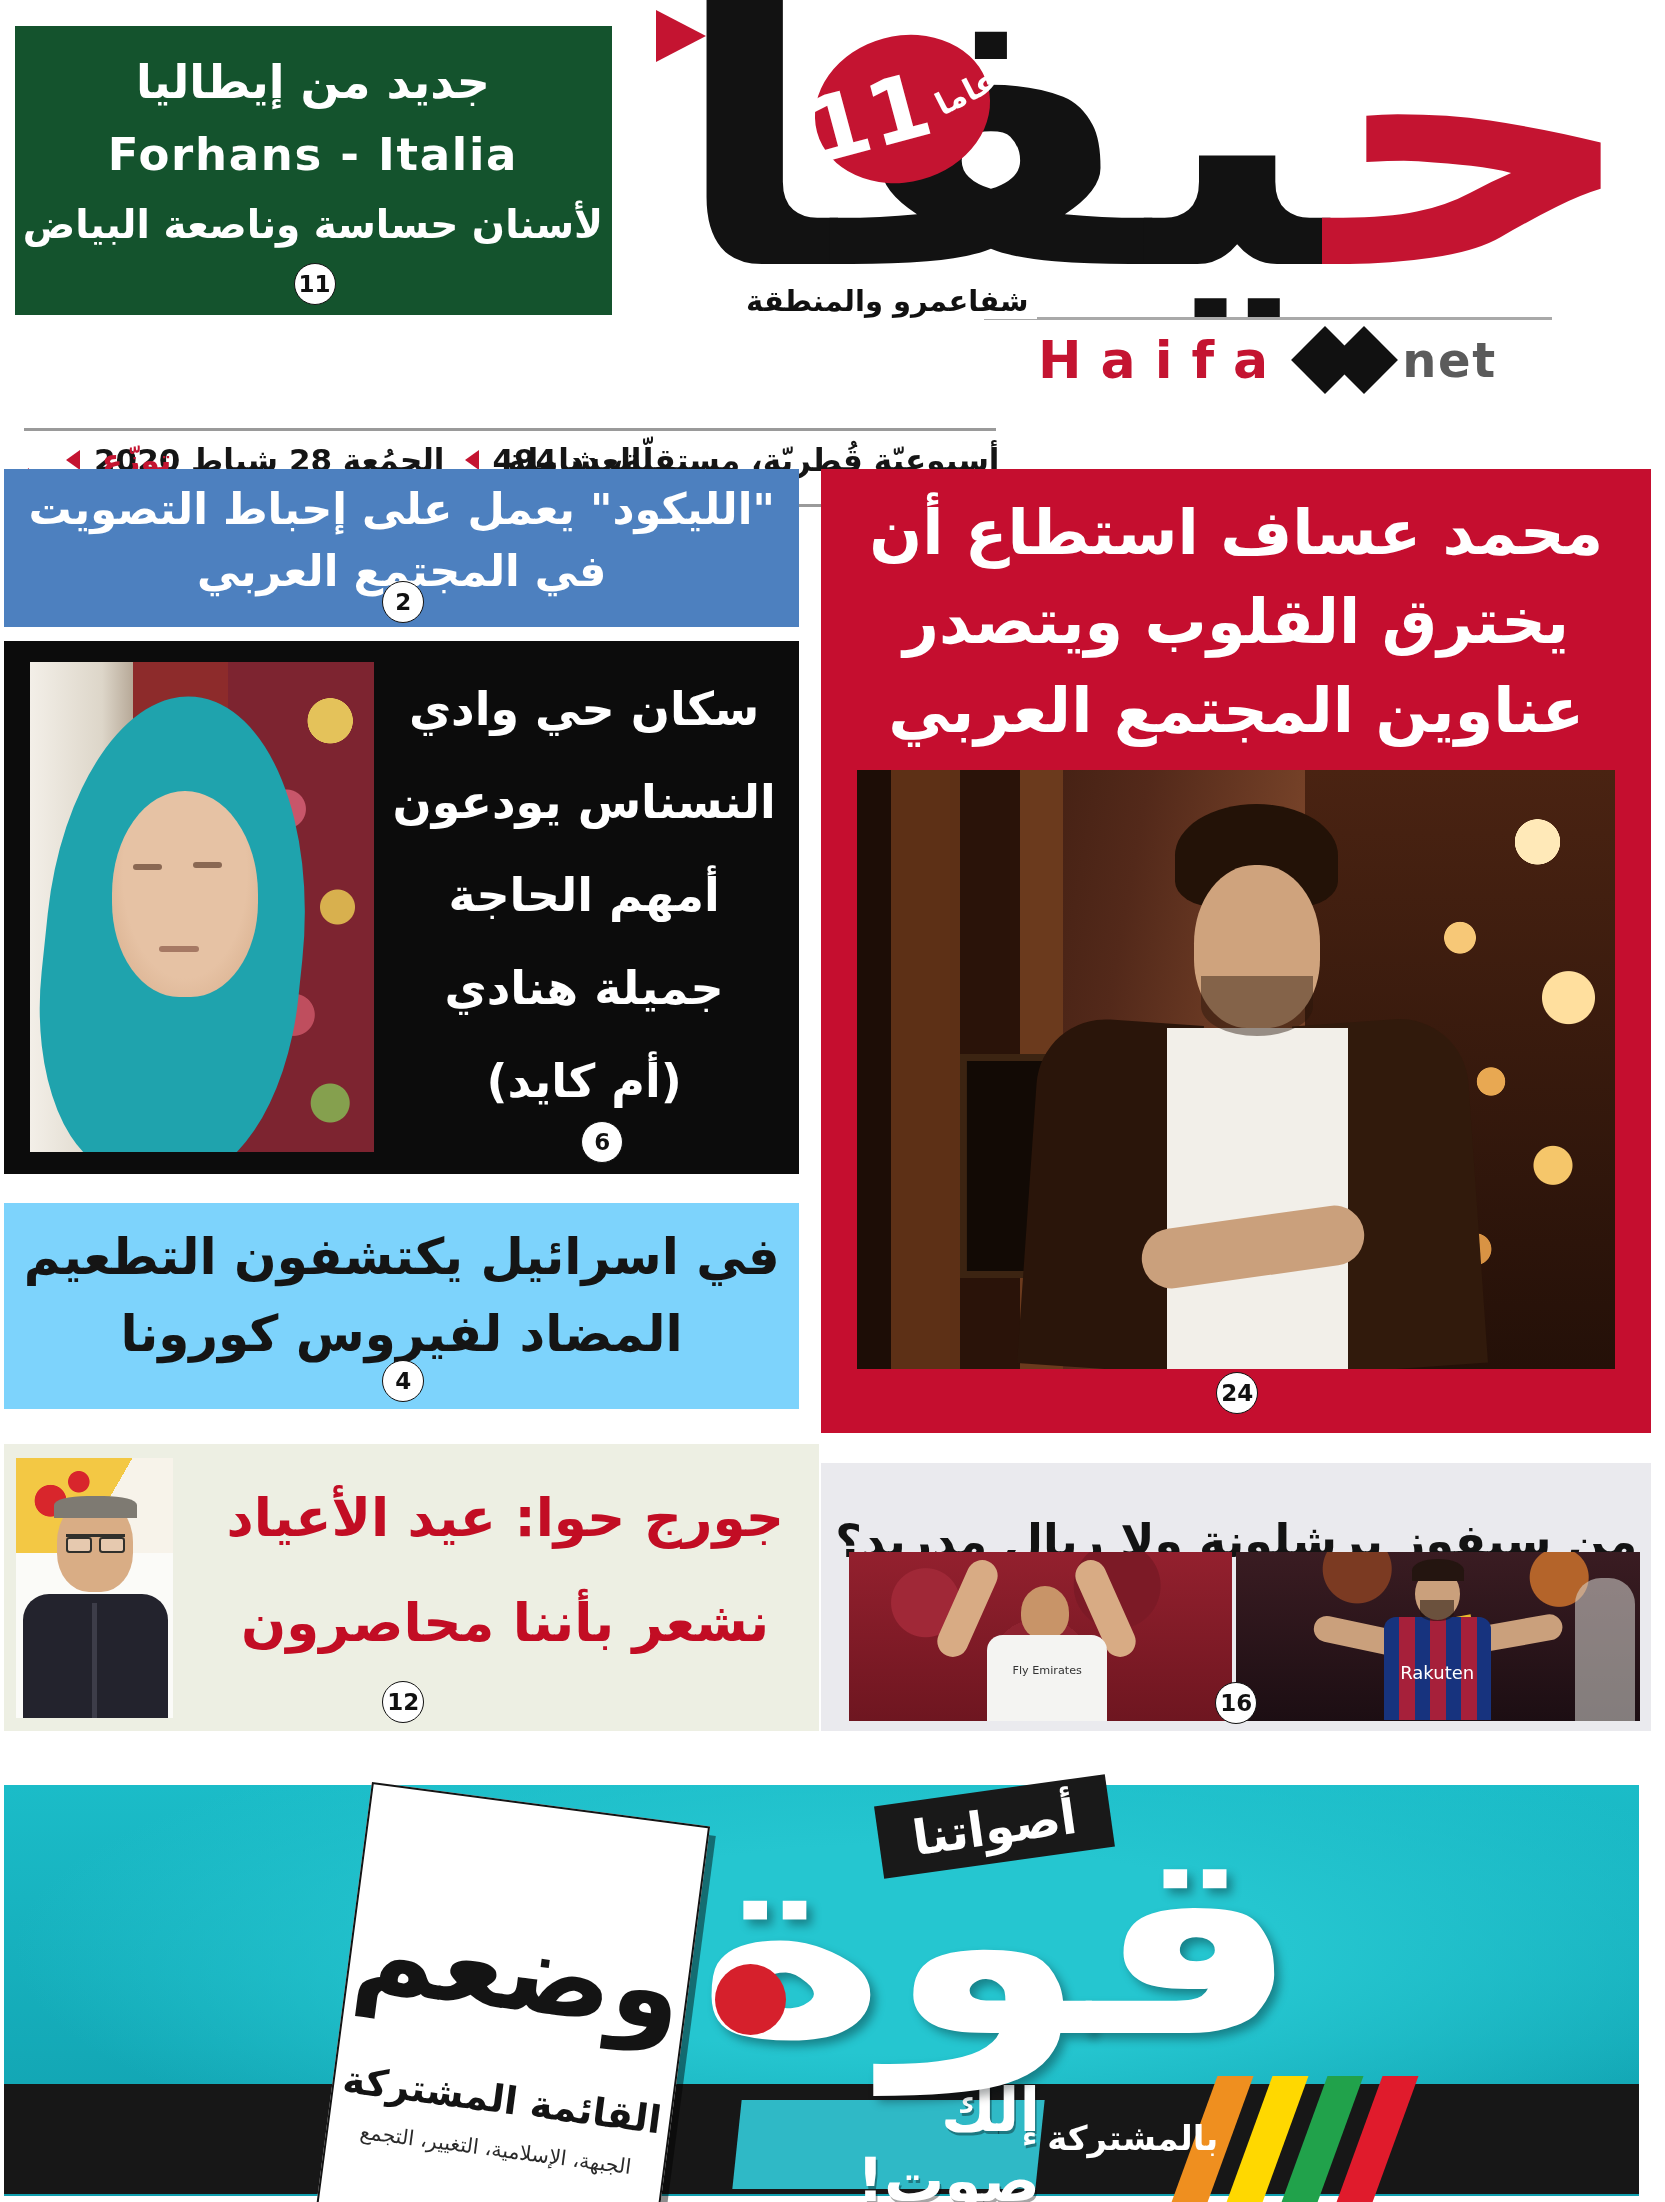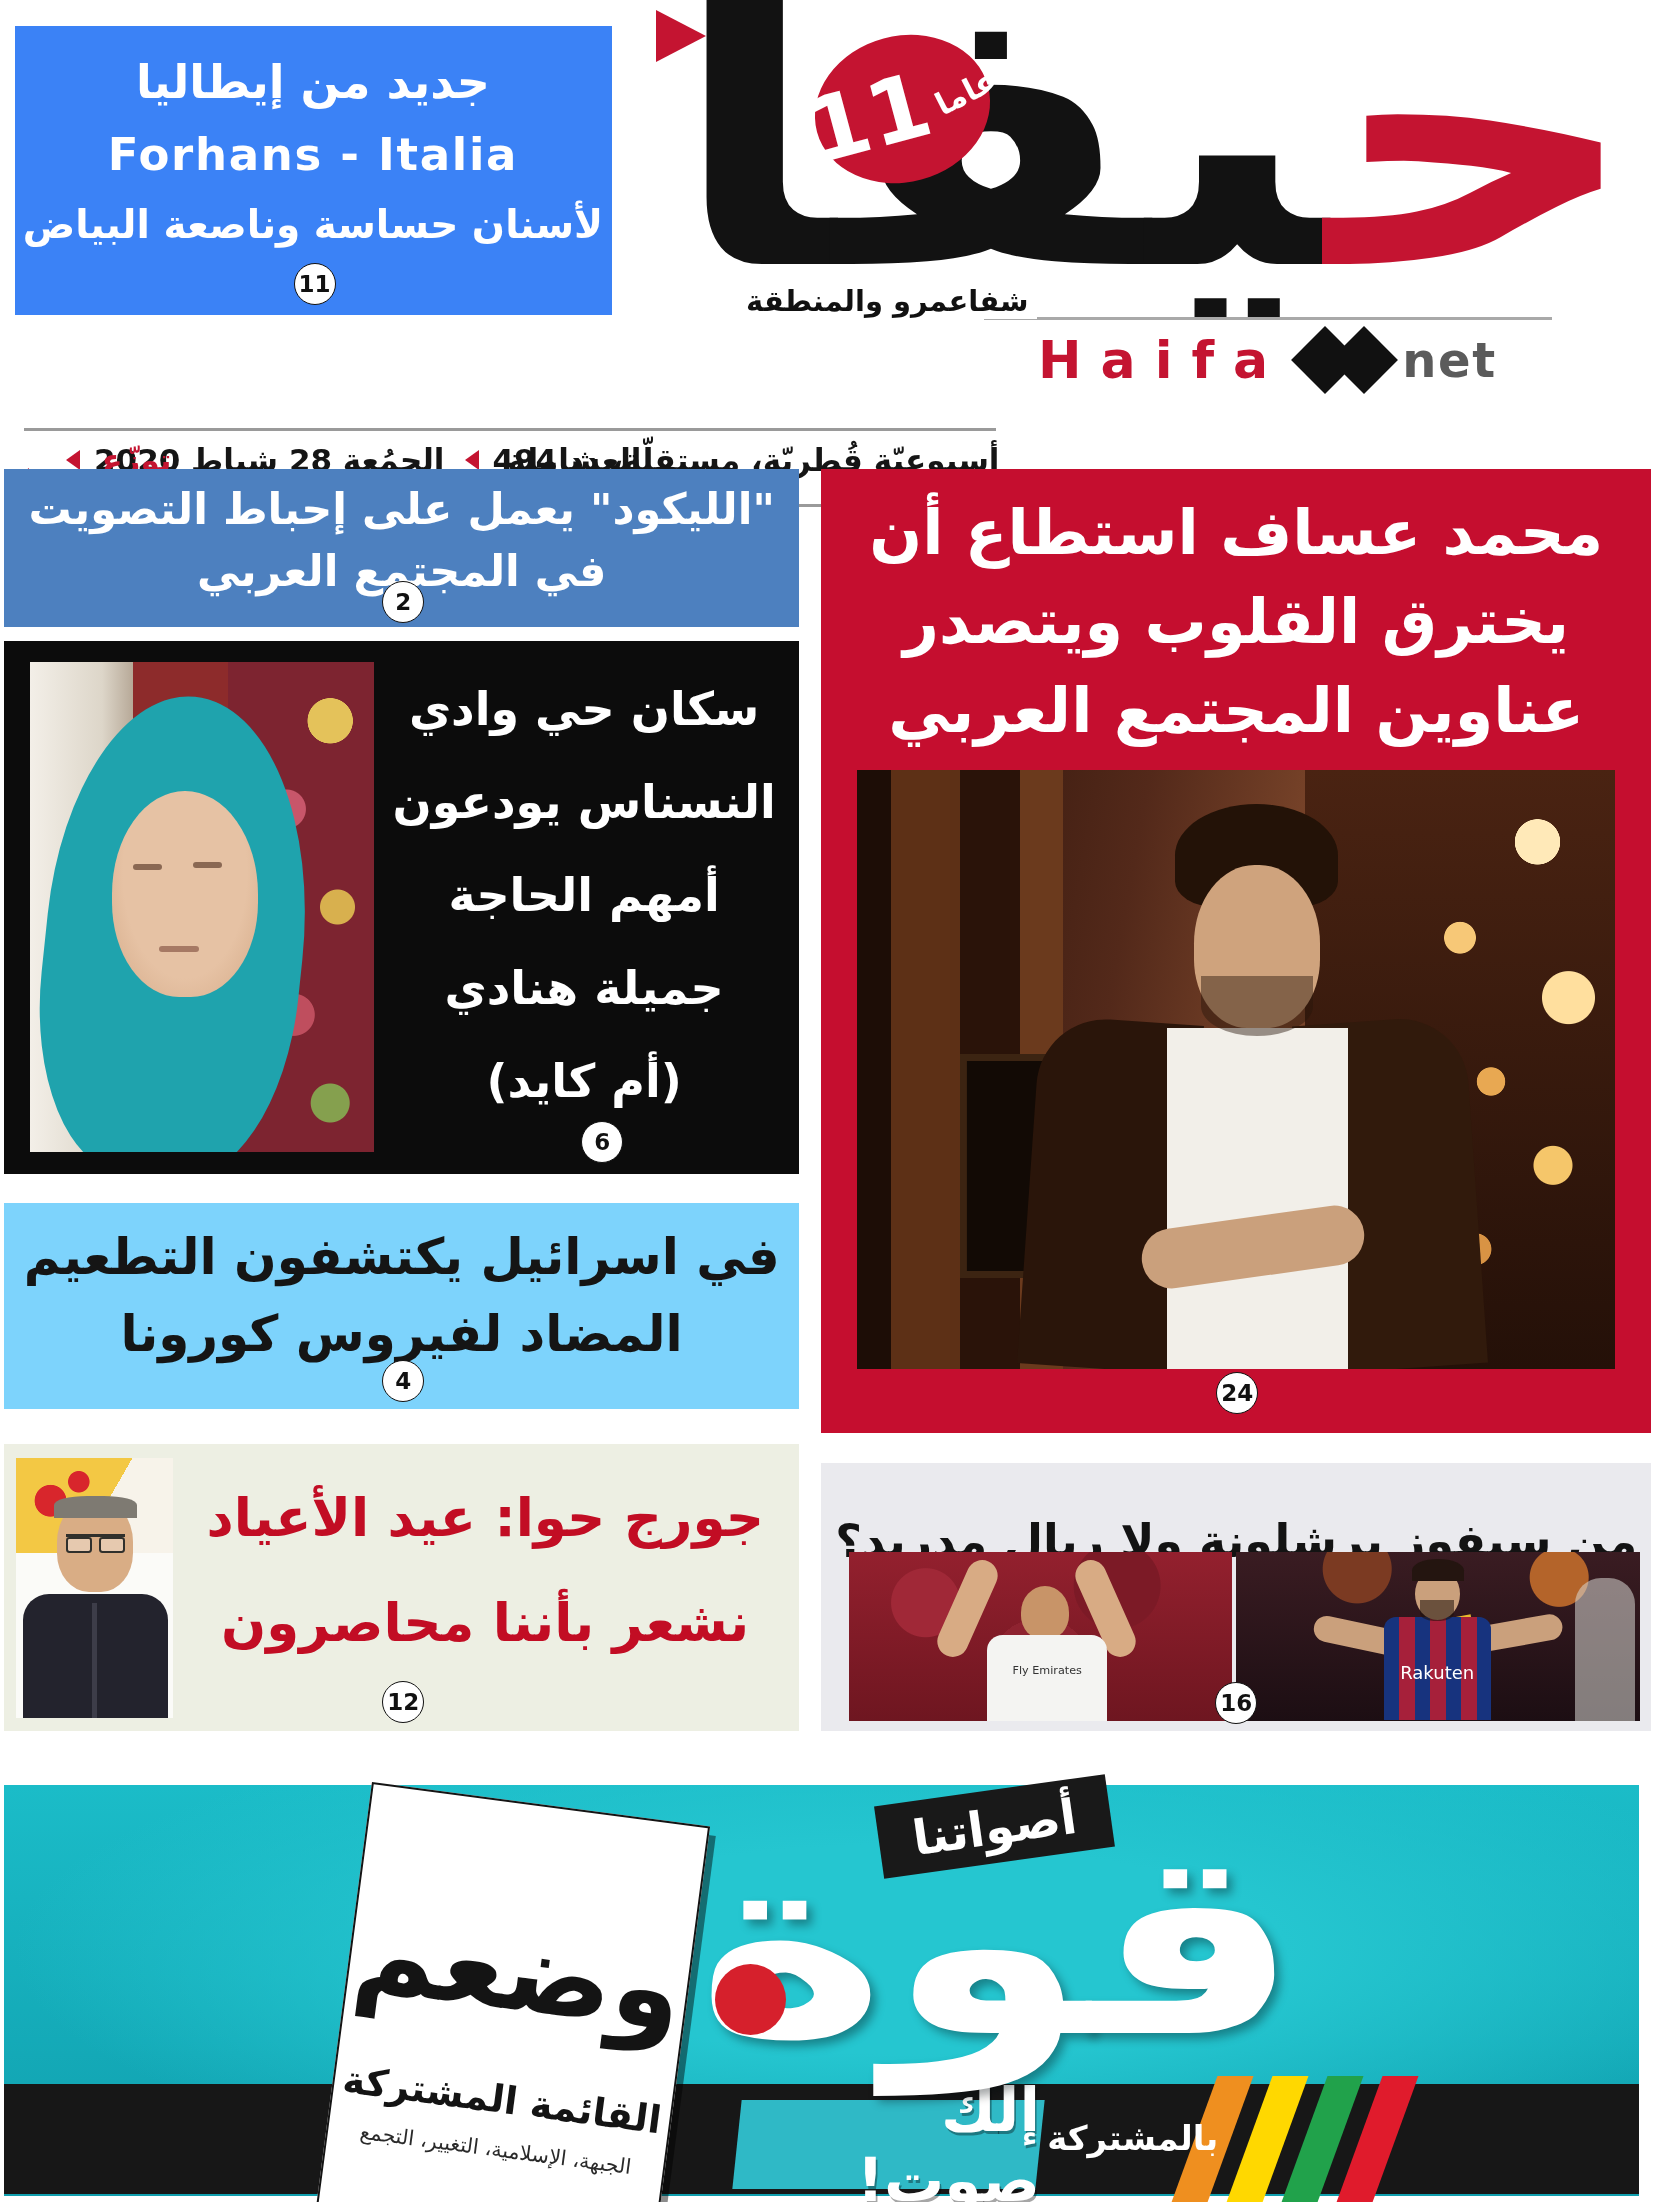--- a/index.html
+++ b/index.html
@@ -3,21 +3,21 @@
 <meta charset="utf-8">
 <style>
   html,body{margin:0;padding:0;background:#ffffff;}
   body{font-family:"DejaVu Sans", sans-serif;}
   #page{position:relative;width:1666px;height:2203px;background:#fff;overflow:hidden;direction:rtl;}
   .abs{position:absolute;}
   .ctr{text-align:center;}
   .badge{position:absolute;width:40px;height:40px;border-radius:50%;background:#fff;border:1.7px solid #111;
          color:#111;font-weight:bold;font-size:23px;display:flex;align-items:center;justify-content:center;z-index:6;}
   
-  #ad-box{left:15.5px;top:26px;width:597px;height:289px;background:#3b82f6;color:#fff;z-index:4;}
+  #ad-box{left:15.5px;top:26px;width:597px;height:289px;background:#14532d;color:#fff;z-index:4;}
   #ad-box .l1{position:absolute;left:0;right:0;top:29px;font-size:46px;font-weight:bold;}
   #ad-box .l2{position:absolute;left:0;right:0;top:102px;font-size:45px;font-weight:bold;letter-spacing:1.7px;direction:ltr;}
   #ad-box .l3{position:absolute;left:0;right:0;top:176px;font-size:39px;font-weight:bold;}
   #logo-area{right:15.5px;top:0;width:1032px;height:411px;overflow:hidden;}
   #calligraphy{position:absolute;right:8.6px;top:-67px;font-size:370px;line-height:1.1;font-weight:bold;color:#121212;
                transform:scaleX(1.18);transform-origin:top right;z-index:1;white-space:nowrap;}
   #calligraphy .ha{color:#c41431;}
   #logo-flag{position:absolute;left:38px;top:10.3px;width:0;height:0;border-top:26px solid transparent;
              border-bottom:26px solid transparent;border-right:0;border-left:50px solid #c41431;z-index:3;}
   #years-oval{position:absolute;left:196px;top:36px;width:177px;height:146px;background:#c41431;border-radius:50%;
@@ -46,21 +46,21 @@
   #likud-box .t{position:absolute;left:0;right:0;top:8.6px;}
   #assaf-box{right:13.8px;top:469px;width:830px;height:964px;background:#c50e2f;color:#fff;}
   #assaf-box .t{position:absolute;left:0;right:0;top:19px;}
   #assaf-box .ln{font-size:62px;font-weight:bold;line-height:89px;}
   #wadi-box{left:5.2px;top:641px;width:795px;height:533px;background:#0c0c0c;color:#fff;}
   #wadi-box .t{position:absolute;right:8.6px;width:413px;top:22.4px;}
   #wadi-box .ln{font-size:46px;font-weight:bold;line-height:93px;}
   #corona-box{left:5.2px;top:1203px;width:795px;height:206px;background:#7dd3fc;color:#151515;}
   #corona-box .t{position:absolute;left:0;right:0;top:15.5px;}
   #corona-box .ln{font-size:50px;font-weight:bold;line-height:77px;}
-  #hawa-box{left:5.2px;top:1444px;width:795px;height:287px;background:#edefe3;}
+  #hawa-box{left:5.2px;top:1444px;width:795px;height:287px;background:#edefe3;padding-left:20px;}
   #hawa-box .t{position:absolute;right:17px;width:594px;top:20.6px;color:#c20d24;}
   #hawa-box .ln{font-size:53px;font-weight:bold;line-height:105px;}
   #sports-box{right:13.8px;top:1463px;width:830px;height:268px;background:#eaeaee;color:#131313;}
   #sports-box .t{position:absolute;left:0;right:0;top:17px;font-size:46px;font-weight:bold;margin-top:34px;}
   
   .photo{position:absolute;overflow:hidden;}
   #woman-photo{left:26px;top:20.6px;width:344px;height:490px;background:#8d2b2b;}
   #woman-photo .curtain{position:absolute;left:0;top:0;width:103px;height:100%;
       background:linear-gradient(90deg,#f3efe8 0%,#ddd6c9 70%,#b7a998 100%);}
   #woman-photo .floral{position:absolute;right:0;top:0;width:146px;height:100%;background:

